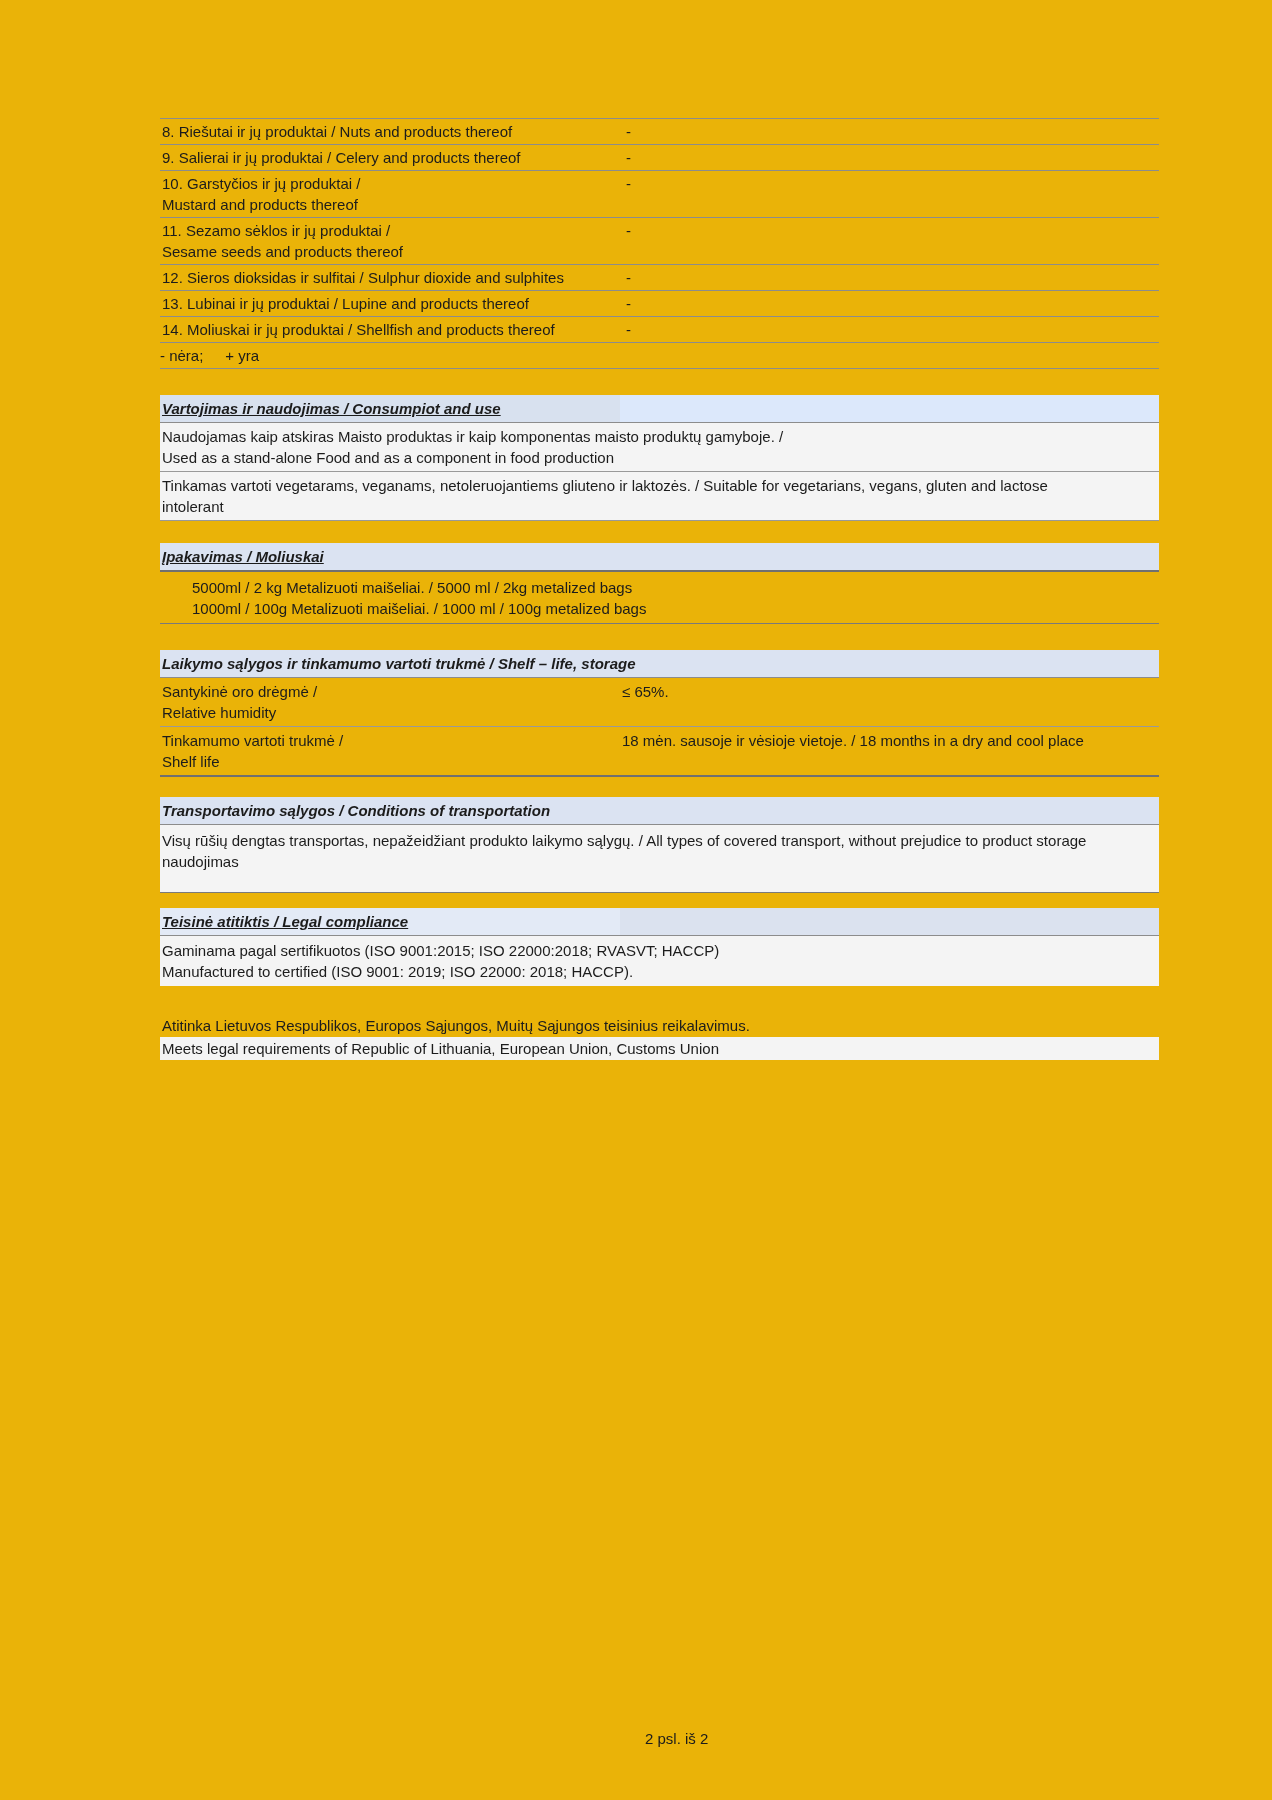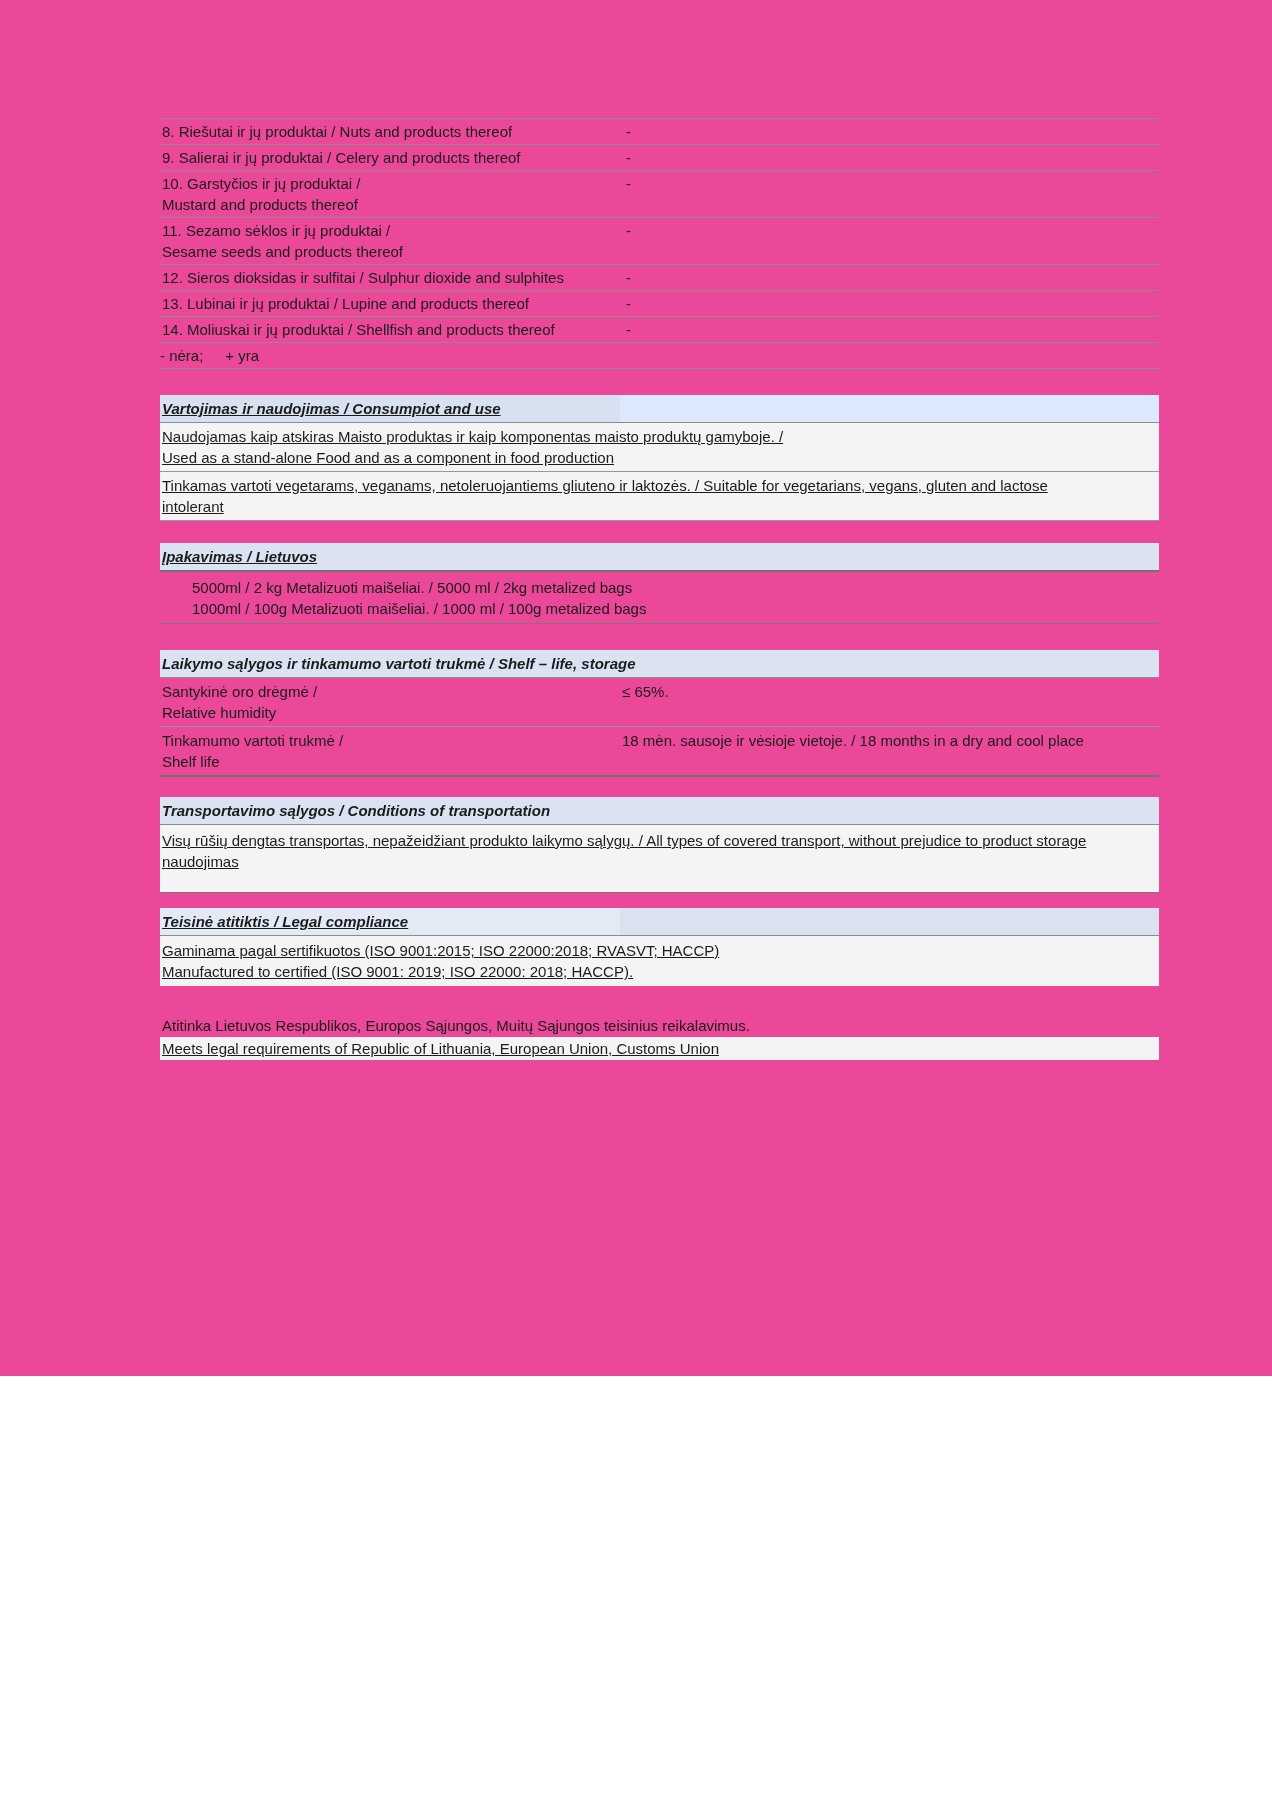--- a/index.html
+++ b/index.html
@@ -1,16 +1,16 @@
 <!DOCTYPE html>
 <html><head>
 <meta charset="utf-8">
 <style>
   html,body{margin:0;padding:0;}
-  .page{position:relative;width:1272px;height:1376px;background:#ec4899;
+  .page{position:relative;width:1272px;height:1800px;background:#eab308;
         font-family:"Liberation Sans",sans-serif;font-size:15px;color:#1c1c1c;overflow:hidden;}
   .content{position:absolute;left:160px;top:118px;width:999px;}
 
   
   .atable{border-top:1px solid #8c8c8c;}
   .arow{display:flex;border-bottom:1px solid #8c8c8c;padding:2px 0;}
   .arow .lbl{width:460px;line-height:21px;padding-left:2px;white-space:nowrap;}
   .arow .lbl.two{white-space:normal;}
   .arow .lbl.two div{white-space:nowrap;line-height:21px;}
   .arow .val{flex:1;line-height:21px;padding-left:4px;}
@@ -21,21 +21,21 @@
   .band{margin-top:26px;height:27px;line-height:27px;padding-left:2px;
         font-weight:bold;font-style:italic;background:#dbe3f2;}
   .band.split{background:linear-gradient(to right,#d8e1ef 0 46%,#dce8fb 46% 100%);}
   .band.split-b{background:linear-gradient(to right,#e3eaf6 0 46%,#dbe2ef 46% 100%);}
   .band.rule1{border-bottom:1px solid #8c8c8c;}
   .band.rule2{border-bottom:2px solid #707070;}
   .band u{text-decoration:underline;}
 
   
   .block{line-height:21px;padding:3px 0 3px 2px;}
-  .gray{background:#f4f4f4;text-decoration:underline;}
+  .gray{background:#f4f4f4;}
   .rule-b1{border-bottom:1px solid #999999;}
   .rule-b2{border-bottom:2px solid #707070;}
   .rule-bd{border-bottom:1px solid #7a7a7a;}
   .indent{padding-left:30px;}
 
   
   .specrow{display:flex;line-height:21px;padding:3px 0;}
   .specrow .lbl{width:460px;padding-left:2px;}
   .specrow .lbl div{line-height:21px;}
   .specrow .val{flex:1;padding-left:0;}
@@ -97,21 +97,21 @@
     <div class="block gray rule-b1">
       <div>Naudojamas kaip atskiras Maisto produktas ir kaip komponentas maisto produktų gamyboje. /</div>
       <div>Used as a stand-alone Food and as a component in food production</div>
     </div>
     <div class="block gray rule-b1">
       <div>Tinkamas vartoti vegetarams, veganams, netoleruojantiems gliuteno ir laktozės. / Suitable for vegetarians, vegans, gluten and lactose</div>
       <div>intolerant</div>
     </div>
 
     <div class="band rule2" style="margin-top:22px;">
-      <u>Įpakavimas / Lietuvos</u>
+      <u>Įpakavimas / Moliuskai</u>
     </div>
     <div class="block rule-bd" style="padding-top:5px;padding-bottom:4px;">
       <div class="indent">5000ml / 2 kg  Metalizuoti maišeliai. / 5000 ml / 2kg metalized bags</div>
       <div class="indent">1000ml / 100g Metalizuoti maišeliai. / 1000 ml / 100g metalized bags</div>
     </div>
 
     <div class="band rule1" style="">
       <span>Laikymo sąlygos ir tinkamumo vartoti trukmė / Shelf – life, storage</span>
     </div>
     <div class="specrow rule-b1">

